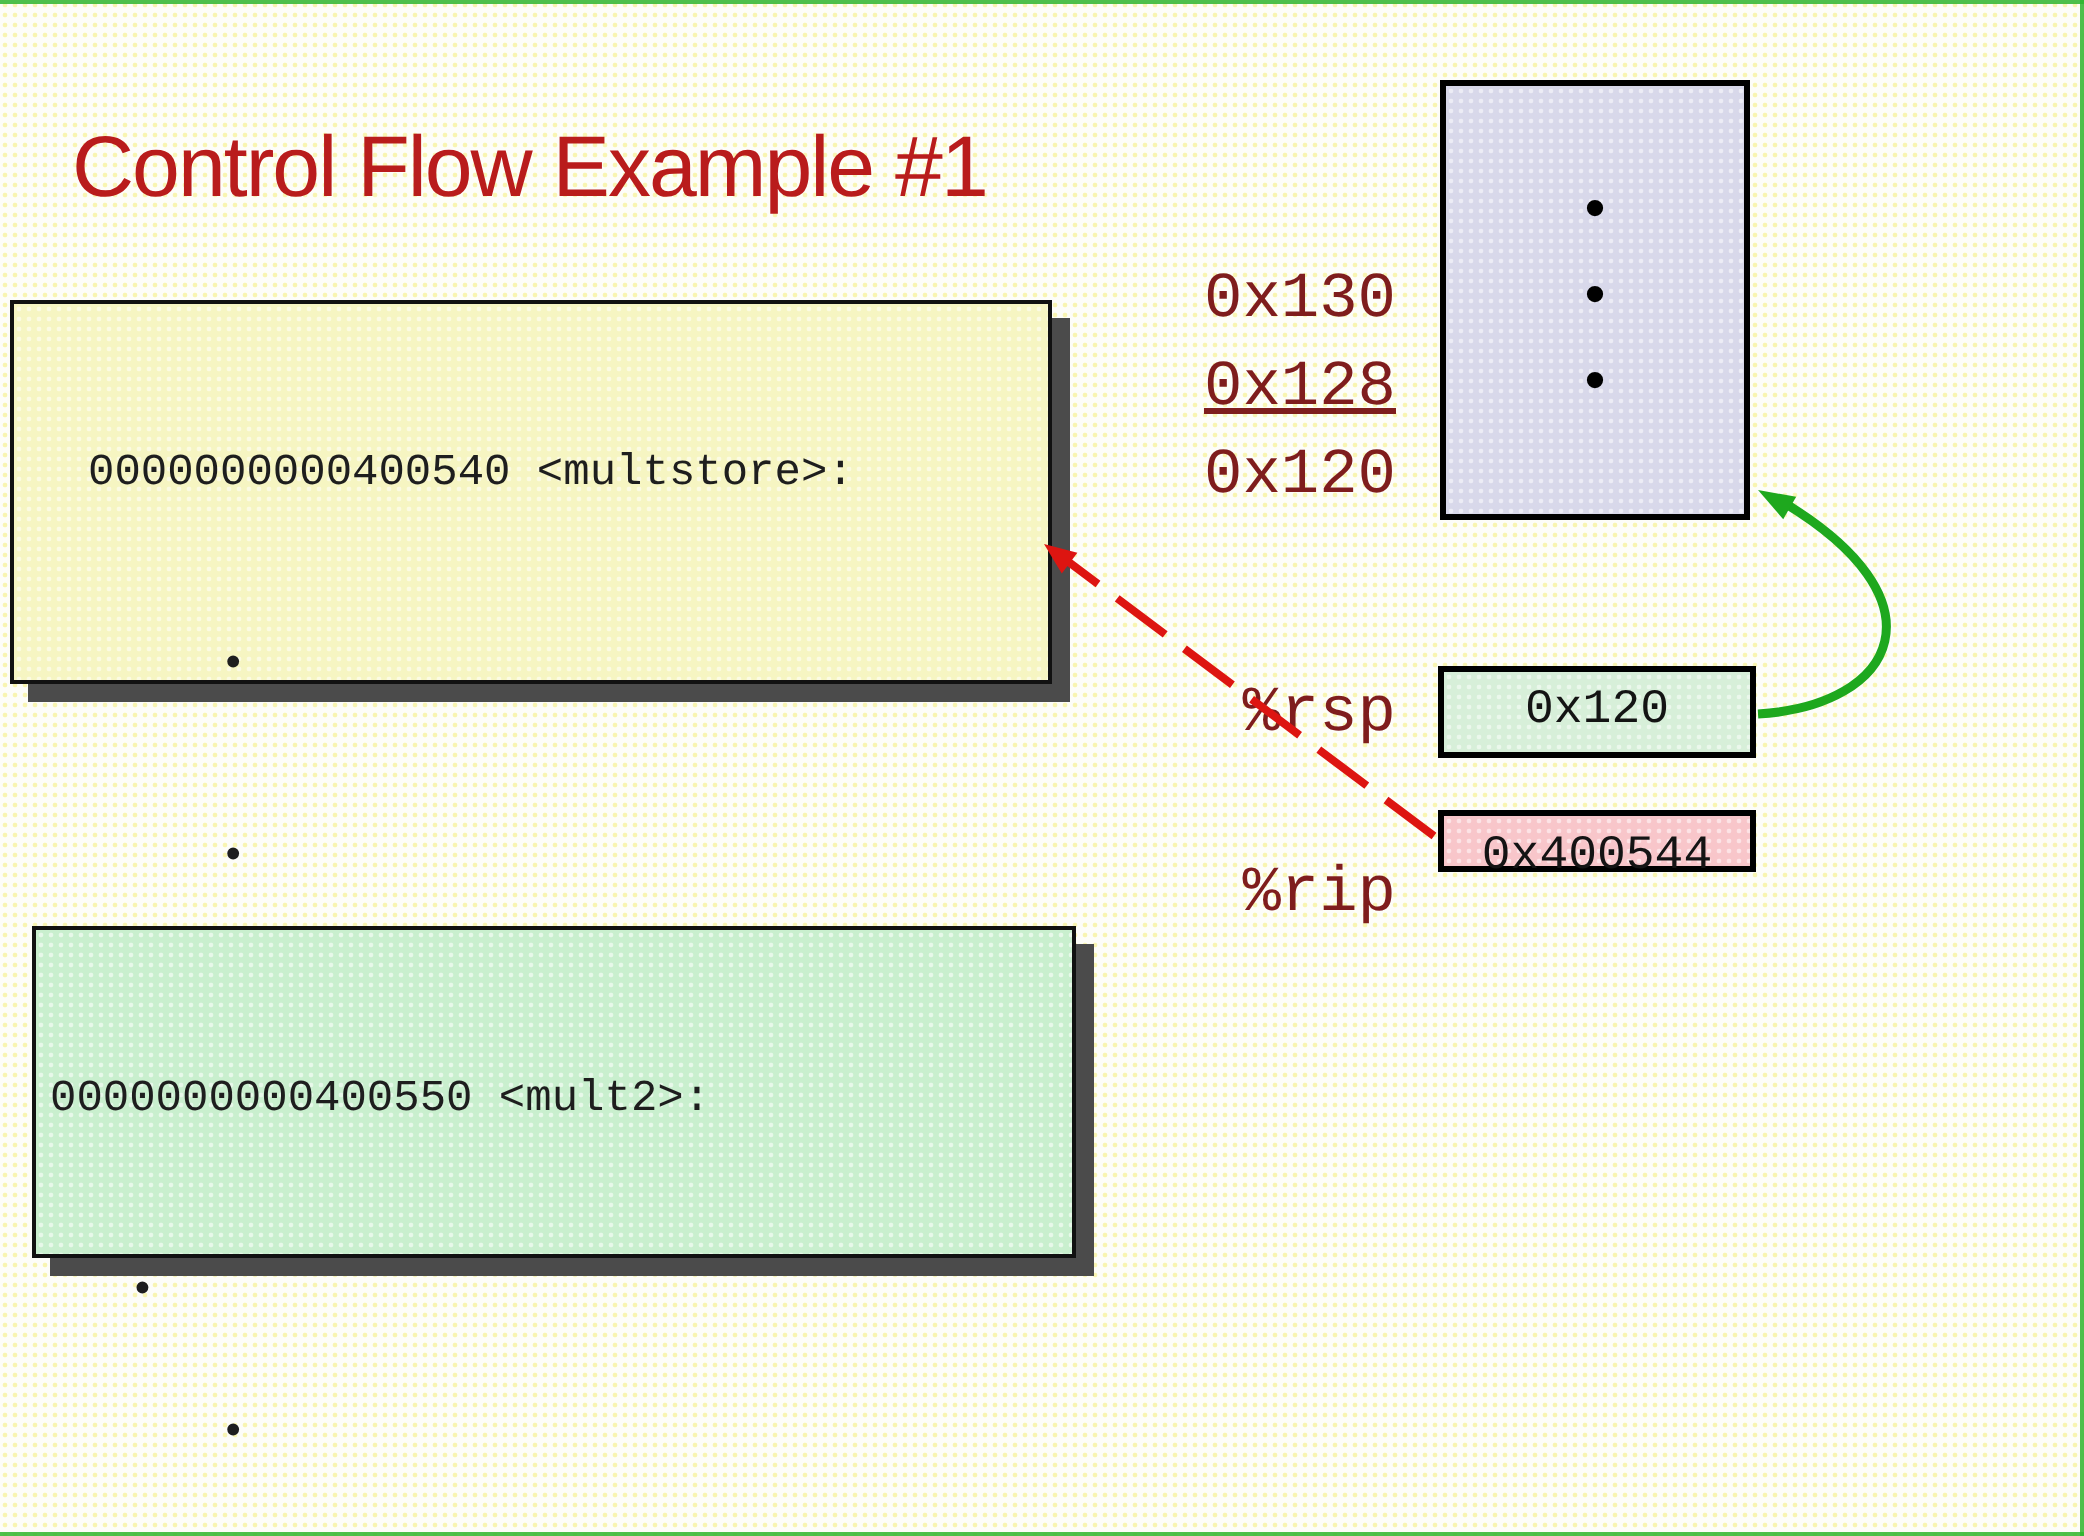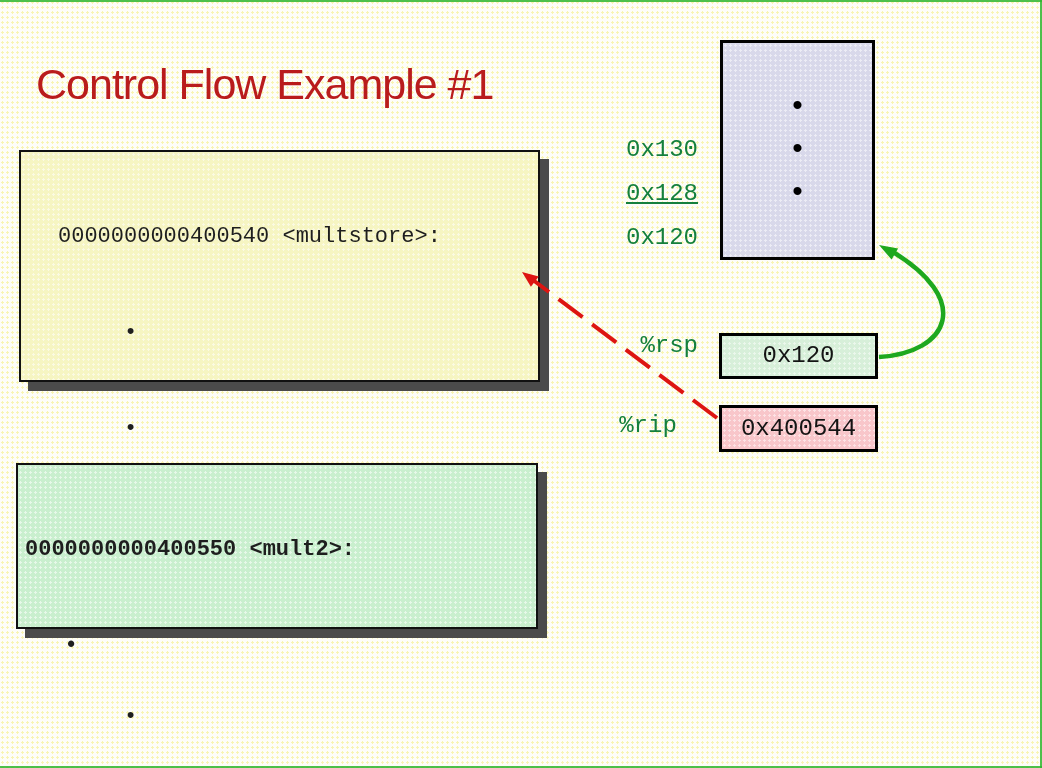--- a/index.html
+++ b/index.html
@@ -26,54 +26,54 @@
     position:absolute;
     border:2px solid #111;
     box-shadow:9px 9px 0 0 #4b4b4b;
     font-family:"Liberation Mono", monospace;
     font-size:22px; line-height:32px; color:#1e1e1e;
     white-space:pre;
     padding:5px 0 0 7px;
     background-image: radial-gradient(circle, rgba(255,255,255,0.55) 1px, transparent 1.35px);
     background-size:5px 5px;
   }
-  #multstore-box { left:19px; top:150px; width:521px; height:232px;padding-left:37px; }
-  #mult2-box     { left:16px; top:463px; width:522px; height:166px;font-weight:bold; }
+  #multstore-box { left:5px; top:150px; width:521px; height:192px;padding-left:37px; }
+  #mult2-box     { left:16px; top:463px; width:522px; height:166px; }
   .code-line { height:32px; }
 
   .stack-box {
     position:absolute; left:720px; top:40px; width:155px; height:220px;
     border:3px solid #000;
     background-image: radial-gradient(circle, rgba(255,255,255,0.5) 1px, transparent 1.35px);
     background-size:5px 5px;
   }
   .stack-dots {
     position:absolute; left:0; right:0; top:40px;
     text-align:center; font-size:30px; line-height:43px; color:#000;
   }
   .mono-label {
     position:absolute; left:598px; width:100px; text-align:right;
-    font-family:"Liberation Mono", monospace; font-size:24px; line-height:28px; color:#15803d;
+    font-family:"Liberation Mono", monospace; font-size:32px; line-height:28px; color:#7f1d1d;
     white-space:nowrap;
   }
   #addr-0x130 { top:136px; }
   #addr-0x128 { top:180px;text-decoration:underline; }
   #addr-0x120 { top:224px; }
-  #rsp-label  { top:332px; }
-  #rip-label  { top:412px;text-align:center; }
+  #rsp-label  { top:343px; }
+  #rip-label  { top:433px; }
 
   .reg-box {
     position:absolute; left:719px; width:159px;
     border:3px solid #000; text-align:center;
     font-family:"Liberation Mono", monospace; font-size:24px; color:#141414;
     background-image: radial-gradient(circle, rgba(255,255,255,0.5) 1px, transparent 1.35px);
     background-size:5px 5px;
   }
   #rsp-box { top:333px; height:46px; line-height:40px; }
-  #rip-box { top:405px; height:47px; line-height:41px; }
+  #rip-box { top:405px; height:31px; line-height:41px; }
 
   .arrows { position:absolute; left:0; top:0; width:1042px; height:768px; pointer-events:none; }
 </style>
 </head>
 <body>
 
 <div class="edge edge-top"></div>
 <div class="edge edge-bottom"></div>
 <div class="edge edge-right"></div>
 

